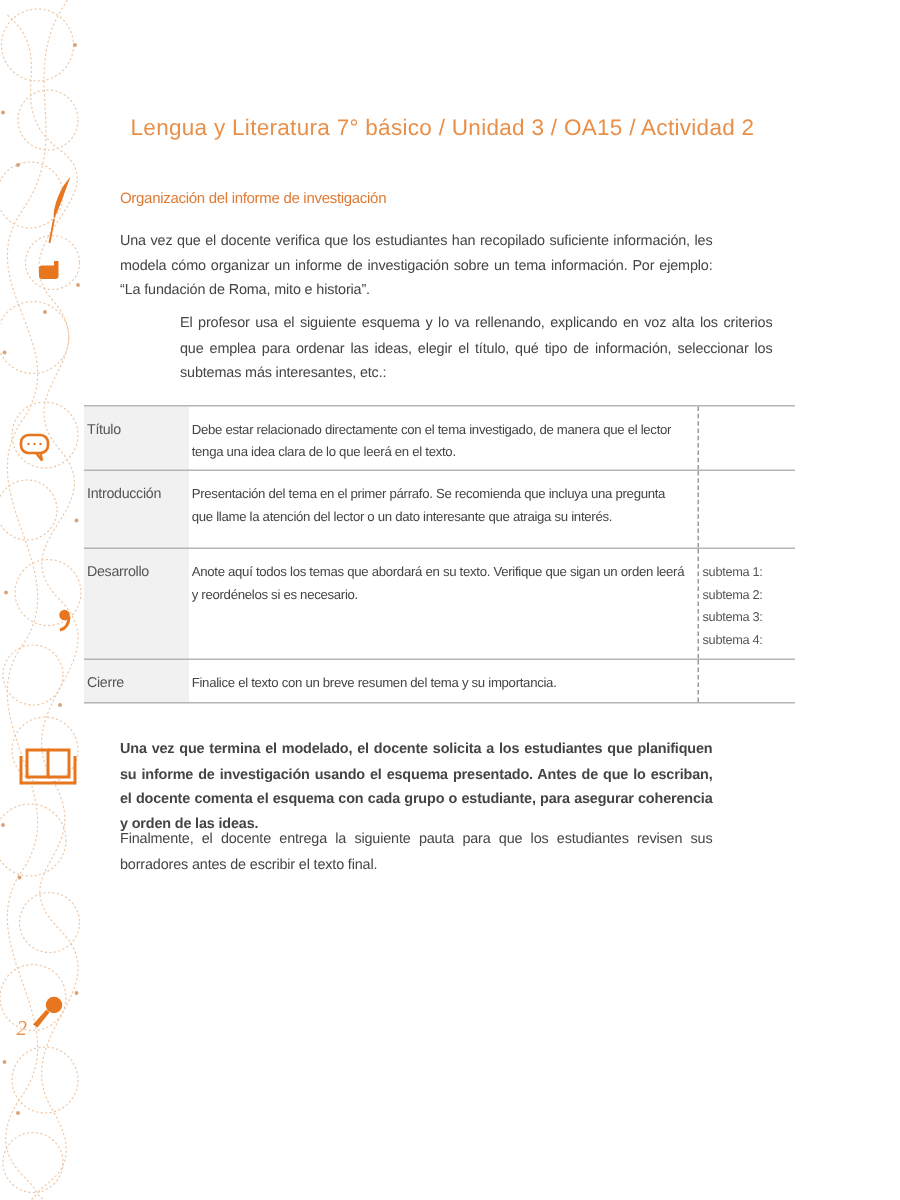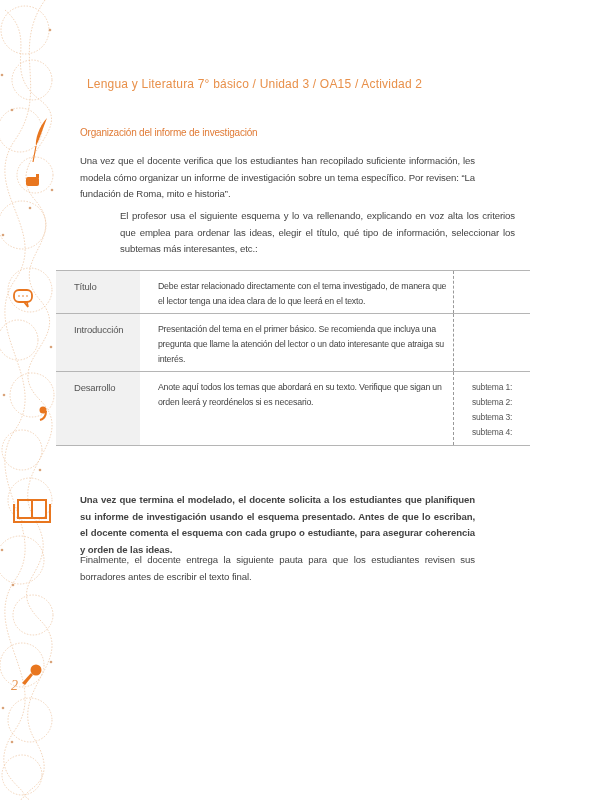--- a/index.html
+++ b/index.html
@@ -1,27 +1,27 @@
 <!DOCTYPE html>
 <html><head>
 <meta charset="utf-8">
 <style>
   html, body { margin:0; padding:0; }
   body { width:600px; height:800px; background:#ffffff; position:relative; overflow:hidden;
          font-family:"Liberation Sans", sans-serif; color:#555; }
   .margin-deco { position:absolute; left:0; top:0; width:75px; height:800px; }
-  .title { position:absolute; left:87px; top:77px; font-size:12px; color:#e8904a; letter-spacing:0.2px; margin:0; font-weight:normal; }
+  .title { position:absolute; left:87px; top:77px; font-size:15px; color:#e8904a; letter-spacing:0.2px; margin:0; font-weight:normal; }
   .subtitle { position:absolute; left:80px; top:127px; font-size:10px; color:#e07b36; margin:0; font-weight:normal; letter-spacing:-0.2px; }
   .para { position:absolute; left:80px; width:395px; font-size:9.6px; line-height:16.5px; color:#444; margin:0; text-align:justify; letter-spacing:-0.1px; }
   .p1 { top:153px; }
   .p2 { top:208px;margin-left:40px; }
   .p3 { top:492px;font-weight:bold; }
   .p4 { top:552px; }
   table.scheme { position:absolute; left:56px; top:270px; width:474px; border-collapse:collapse; font-size:8.8px; color:#444; }
-  table.scheme td { border-top:1.5px solid #b5b5b5; border-bottom:1.5px solid #b5b5b5; vertical-align:top; padding:8px 6px 4px 18px; line-height:15px; letter-spacing:-0.2px;margin-top:32px; }
+  table.scheme td { border-top:1.5px solid #b5b5b5; border-bottom:1.5px solid #b5b5b5; vertical-align:top; padding:8px 6px 4px 2px; line-height:15px; letter-spacing:-0.2px;margin-top:32px; }
   td.label { width:62px; background:#f1f1f1; font-size:9.5px; color:#555; }
   td.desc { width:336px; }
   td.extra { width:56px; border-left:1px dashed #999; padding-left:6px; font-size:8.5px; color:#555; }
   .extra-line { display:block; }
   tr.r1 td { height:28px; }
   tr.r2 td { height:39px; }
   tr.r3 td { height:61px; }
   tr.r4 td { height:16px; }
 </style>
 </head>
@@ -96,42 +96,47 @@
   <g>
     <circle cx="36" cy="670" r="5.5" fill="#e8761f"></circle>
     <path d="M31 673 L 22 683 L 25 685 L 33 675 Z" fill="#e8761f"></path>
   </g>
   <text x="11" y="690" font-size="14" fill="#e8944f" font-family="Liberation Serif, serif" font-style="italic">2</text>
 </svg>
 
 <h1 class="title">Lengua y Literatura 7° básico / Unidad 3 / OA15 / Actividad 2</h1>
 <h2 class="subtitle">Organización del informe de investigación</h2>
 
-<p class="para p1">Una vez que el docente verifica que los estudiantes han recopilado suficiente información, les modela cómo organizar un informe de investigación sobre un tema específico. Por revisen: “La fundación de Roma, mito e historia”.</p>
+<p class="para p1">Una vez que el docente verifica que los estudiantes han recopilado suficiente información, les modela cómo organizar un informe de investigación sobre un tema información. Por ejemplo: “La fundación de Roma, mito e historia”.</p>
 <p class="para p2">El profesor usa el siguiente esquema y lo va rellenando, explicando en voz alta los criterios que emplea para ordenar las ideas, elegir el título, qué tipo de información, seleccionar los subtemas más interesantes, etc.:</p>
 
 <table class="scheme">
   <tbody>
       <tr class="r1">
     <td class="label">Título</td>
     <td class="desc">Debe estar relacionado directamente con el tema investigado, de manera que el lector tenga una idea clara de lo que leerá en el texto.</td>
     <td class="extra"></td>
   </tr>
   <tr class="r2">
     <td class="label">Introducción</td>
-    <td class="desc">Presentación del tema en el primer básico. Se recomienda que incluya una pregunta que llame la atención del lector o un dato interesante que atraiga su interés.</td>
+    <td class="desc">Presentación del tema en el primer párrafo. Se recomienda que incluya una pregunta que llame la atención del lector o un dato interesante que atraiga su interés.</td>
     <td class="extra"></td>
   </tr>
   <tr class="r3">
     <td class="label">Desarrollo</td>
     <td class="desc">Anote aquí todos los temas que abordará en su texto. Verifique que sigan un orden leerá y reordénelos si es necesario.</td>
     <td class="extra">
       <span class="extra-line">subtema 1:</span>
       <span class="extra-line">subtema 2:</span>
       <span class="extra-line">subtema 3:</span>
       <span class="extra-line">subtema 4:</span>
     </td>
   </tr>
+  <tr class="r4">
+    <td class="label">Cierre</td>
+    <td class="desc">Finalice el texto con un breve resumen del tema y su importancia.</td>
+    <td class="extra"></td>
+  </tr>
 </tbody>
   </table>
 
 <p class="para p3">Una vez que termina el modelado, el docente solicita a los estudiantes que planifiquen su informe de investigación usando el esquema presentado. Antes de que lo escriban, el docente comenta el esquema con cada grupo o estudiante, para asegurar coherencia y orden de las ideas.</p>
 <p class="para p4">Finalmente, el docente entrega la siguiente pauta para que los estudiantes revisen sus borradores antes de escribir el texto final.</p>
 
 </body></html>

